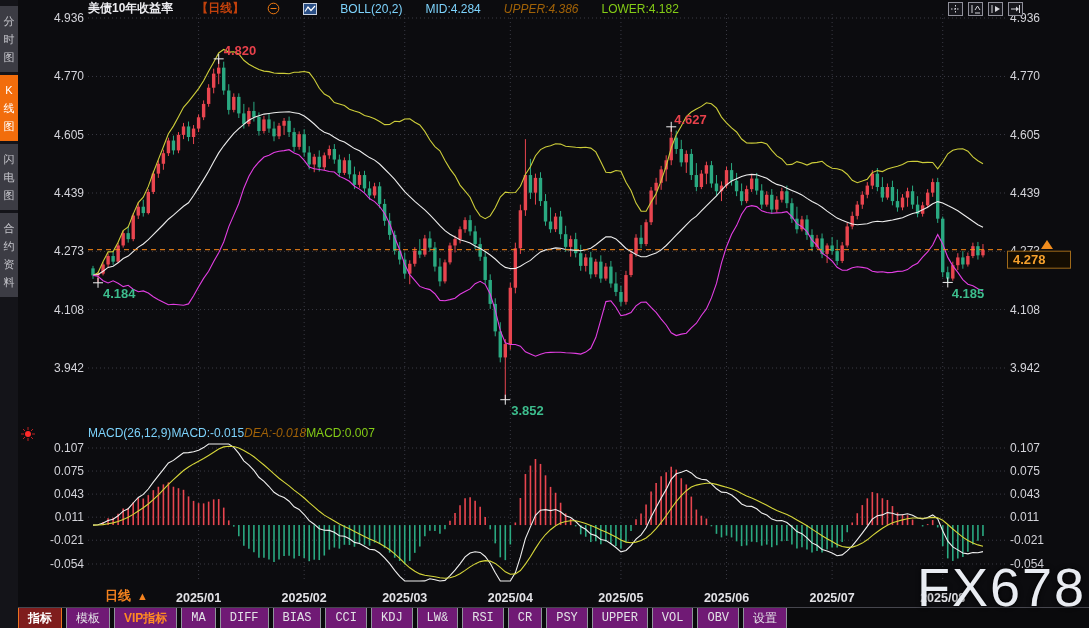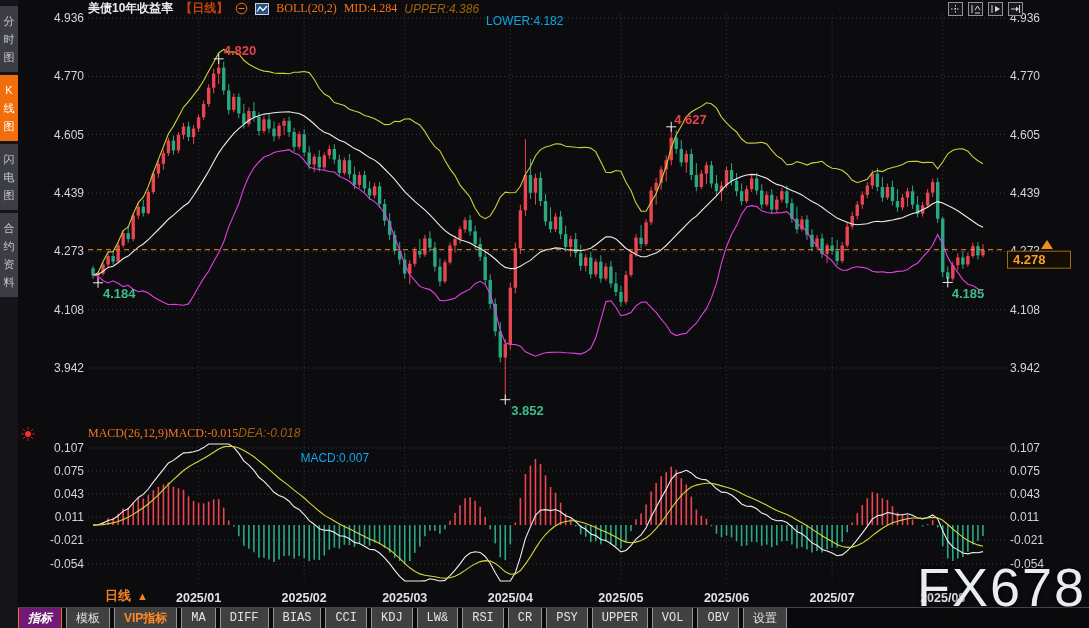--- a/index.html
+++ b/index.html
@@ -6,43 +6,43 @@
   #app{position:relative;width:1089px;height:628px;background:#0c0c0f;overflow:hidden;
        font-family:"Liberation Sans",sans-serif;-webkit-font-smoothing:antialiased;}
   
   #sidebar{position:absolute;left:0;top:0;width:18px;height:628px;background:#141419;z-index:8;}
   .side-tab{width:18px;margin:0 0 3px 0;padding:6px 0;display:flex;flex-direction:column;align-items:center;
             background:#3c3c44;color:#c6c6cc;font-size:11px;cursor:pointer;}
   .side-tab div{line-height:18px;height:18px;}
   .side-tab.active{background:#f26d0c;color:#ffffff;}
   #side-tabs{padding-top:6px;}
   
-  #header{position:absolute;left:88px;top:1px;height:15px;display:flex;align-items:center;gap:7px;
+  #header{position:absolute;left:88px;top:1px;height:15px;display:flex;align-items:center;gap:23px;
           font-size:12px;z-index:6;white-space:nowrap;}
   .t-white{color:#ececf0;font-weight:bold;}
-  .t-plain{color:#f97316;font-family:Liberation Serif, serif;}
+  .t-plain{color:#7dd3fc;}
   .t-red{color:#c2410c;font-weight:bold;}
   .t-yellow{color:#a16207;font-style:italic;}
-  .t-magenta{color:#0ea5e9;margin-top:25px;}
+  .t-magenta{color:#84cc16;}
   .hicon{display:inline-flex;align-items:center;}
   
   #win-icons{position:absolute;right:66px;top:2px;display:flex;gap:5px;z-index:6;}
   .win-icon{display:inline-flex;cursor:pointer;}
   
   #macd-header{position:absolute;left:88px;top:426px;font-size:12px;display:flex;gap:0;z-index:6;white-space:nowrap;}
   
   #period-label{position:absolute;left:105px;top:587px;font-size:13px;font-weight:bold;color:#f5831f;z-index:6;}
   #period-label .tri{color:#f5831f;font-size:11px;margin-left:6px;}
   
   #toolbar{position:absolute;left:18px;right:0;bottom:0;height:20px;background:#0a0a0c;
            border-top:1px solid #46464e;display:flex;align-items:stretch;z-index:8;}
   .tb{display:flex;align-items:center;padding:0 9px;margin-right:4px;font-size:12px;color:#e2e2e6;
-      border-left:1px solid #8f929a;border-right:1px solid #8f929a;background:#404040;cursor:pointer;white-space:nowrap;}
+      border-left:1px solid #8f929a;border-right:1px solid #8f929a;background:#701a75;cursor:pointer;white-space:nowrap;}
   .tb.mono{font-family:Liberation Mono, monospace;font-size:12px;}
-  .tb.active{background:#701a75;color:#fff;font-weight:bold;border-color:#ee7120;font-style:italic;}
+  .tb.active{background:#7f1d1d;color:#fff;font-weight:bold;border-color:#ee7120;}
   .tb.vip{color:#ff8b22;font-weight:bold;}
   
   #alert-icon{position:absolute;left:20px;top:426px;z-index:6;}
   #watermark{position:absolute;right:3px;bottom:10px;font-size:54px;letter-spacing:2px;color:#e9ecf2;
              z-index:9;text-shadow:0 0 5px rgba(0,0,0,.85);font-weight:400;}
   svg text{font-family:"Liberation Sans",sans-serif;}
   #chart-svg{position:absolute;left:0;top:0;z-index:3;}
 </style>
 </head>
 <body>

